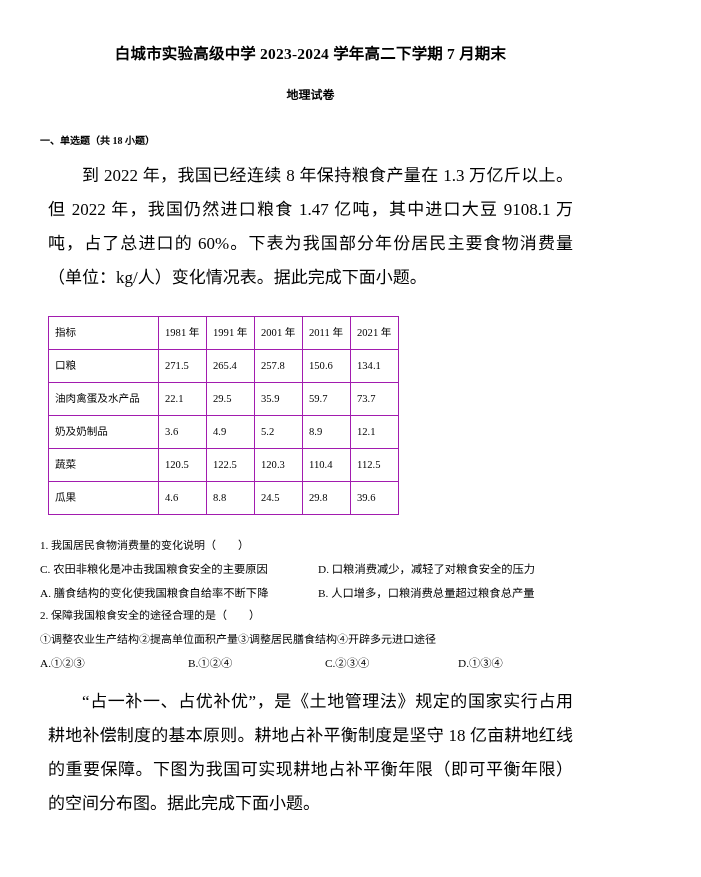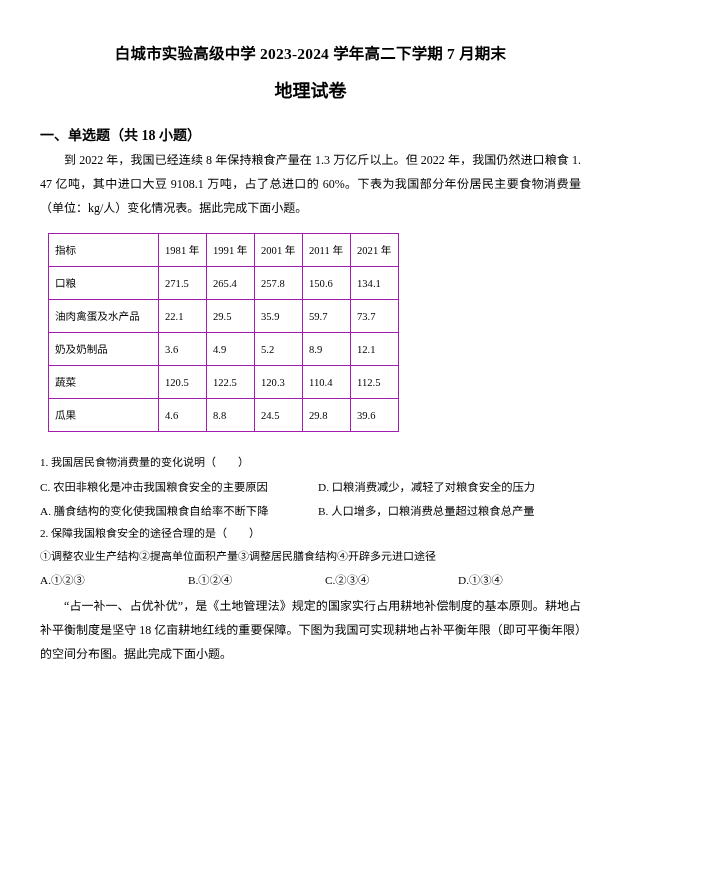--- a/index.html
+++ b/index.html
@@ -31,40 +31,40 @@
     font-size: 15.5px;
     letter-spacing: 0.2px;
     margin: 0;
     padding-top: 44px;
     line-height: 1.3;
     white-space: nowrap;
   }
   .doc-subtitle {
     text-align: center;
     font-weight: bold;
-    font-size: 18px;
-    margin: 0;
+    font-size: 12px;
+    margin: 8px;
     padding-top: 16px;
     line-height: 1.3;
   }
 
   
   .section-heading {
     font-weight: bold;
-    font-size: 14px;
+    font-size: 10px;
     margin: 0;
     padding-top: 22px;
     line-height: 1.4;
   }
 
   
   .para {
-    font-size: 12px;
+    font-size: 17px;
     line-height: 2.0;
-    margin: 0;
+    margin: 8px;
     padding-top: 3px;
     text-indent: 2em;
     text-align: justify;
     text-justify: inter-ideograph;
     word-break: break-all;
   }
 
   
   .table-wrap {
     padding-top: 13px;

